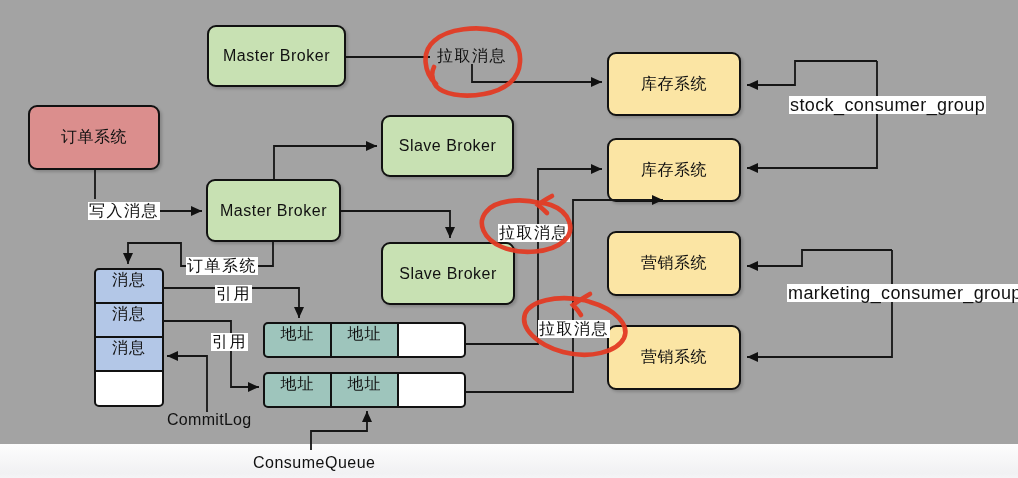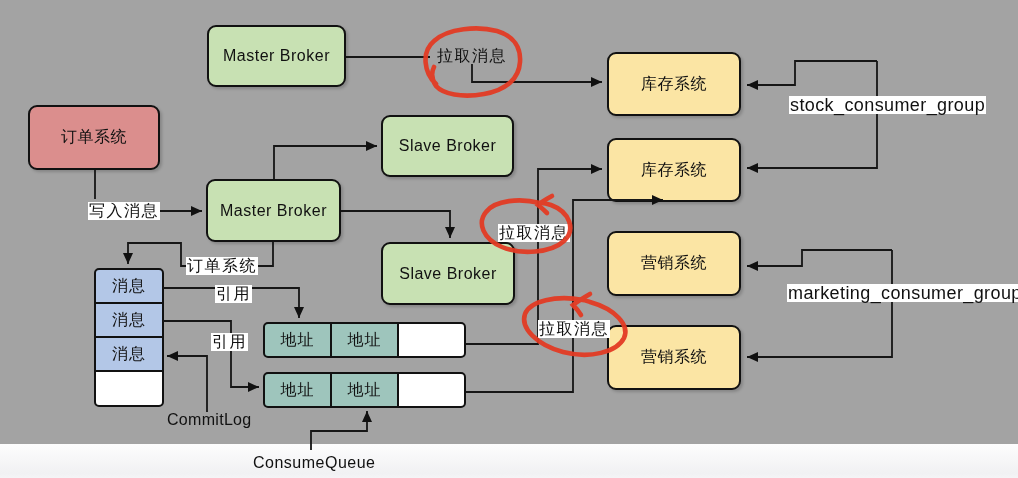--- a/index.html
+++ b/index.html
@@ -9,21 +9,21 @@
   }
   .node{
     position:absolute;display:flex;align-items:center;justify-content:center;
     border:2.6px solid #111;border-radius:9px;font-size:16px;letter-spacing:.5px;
     box-shadow:2px 2px 3px rgba(0,0,0,.18);box-sizing:border-box;z-index:2;
   }
   .green{background:#c8e1b3;}
   .pink{background:#db8e8d;}
   .yellow{background:#fbe5a4;}
   .cell{
-    position:absolute;display:flex;align-items:center;justify-content:center;
+    position:absolute;display:flex;justify-content:center;
     border:2.4px solid #111;font-size:16px;letter-spacing:1px;background:#fff;
     box-sizing:border-box;z-index:2;
   }
   .blue{background:#b3c7e7;}
   .teal{background:#9ec5bc;}
   .rt{border-top-left-radius:5px;border-top-right-radius:5px;}
   .rb{border-bottom-left-radius:5px;border-bottom-right-radius:5px;}
   .rl{border-top-left-radius:5px;border-bottom-left-radius:5px;}
   .rr{border-top-right-radius:5px;border-bottom-right-radius:5px;}
   .lbl{

